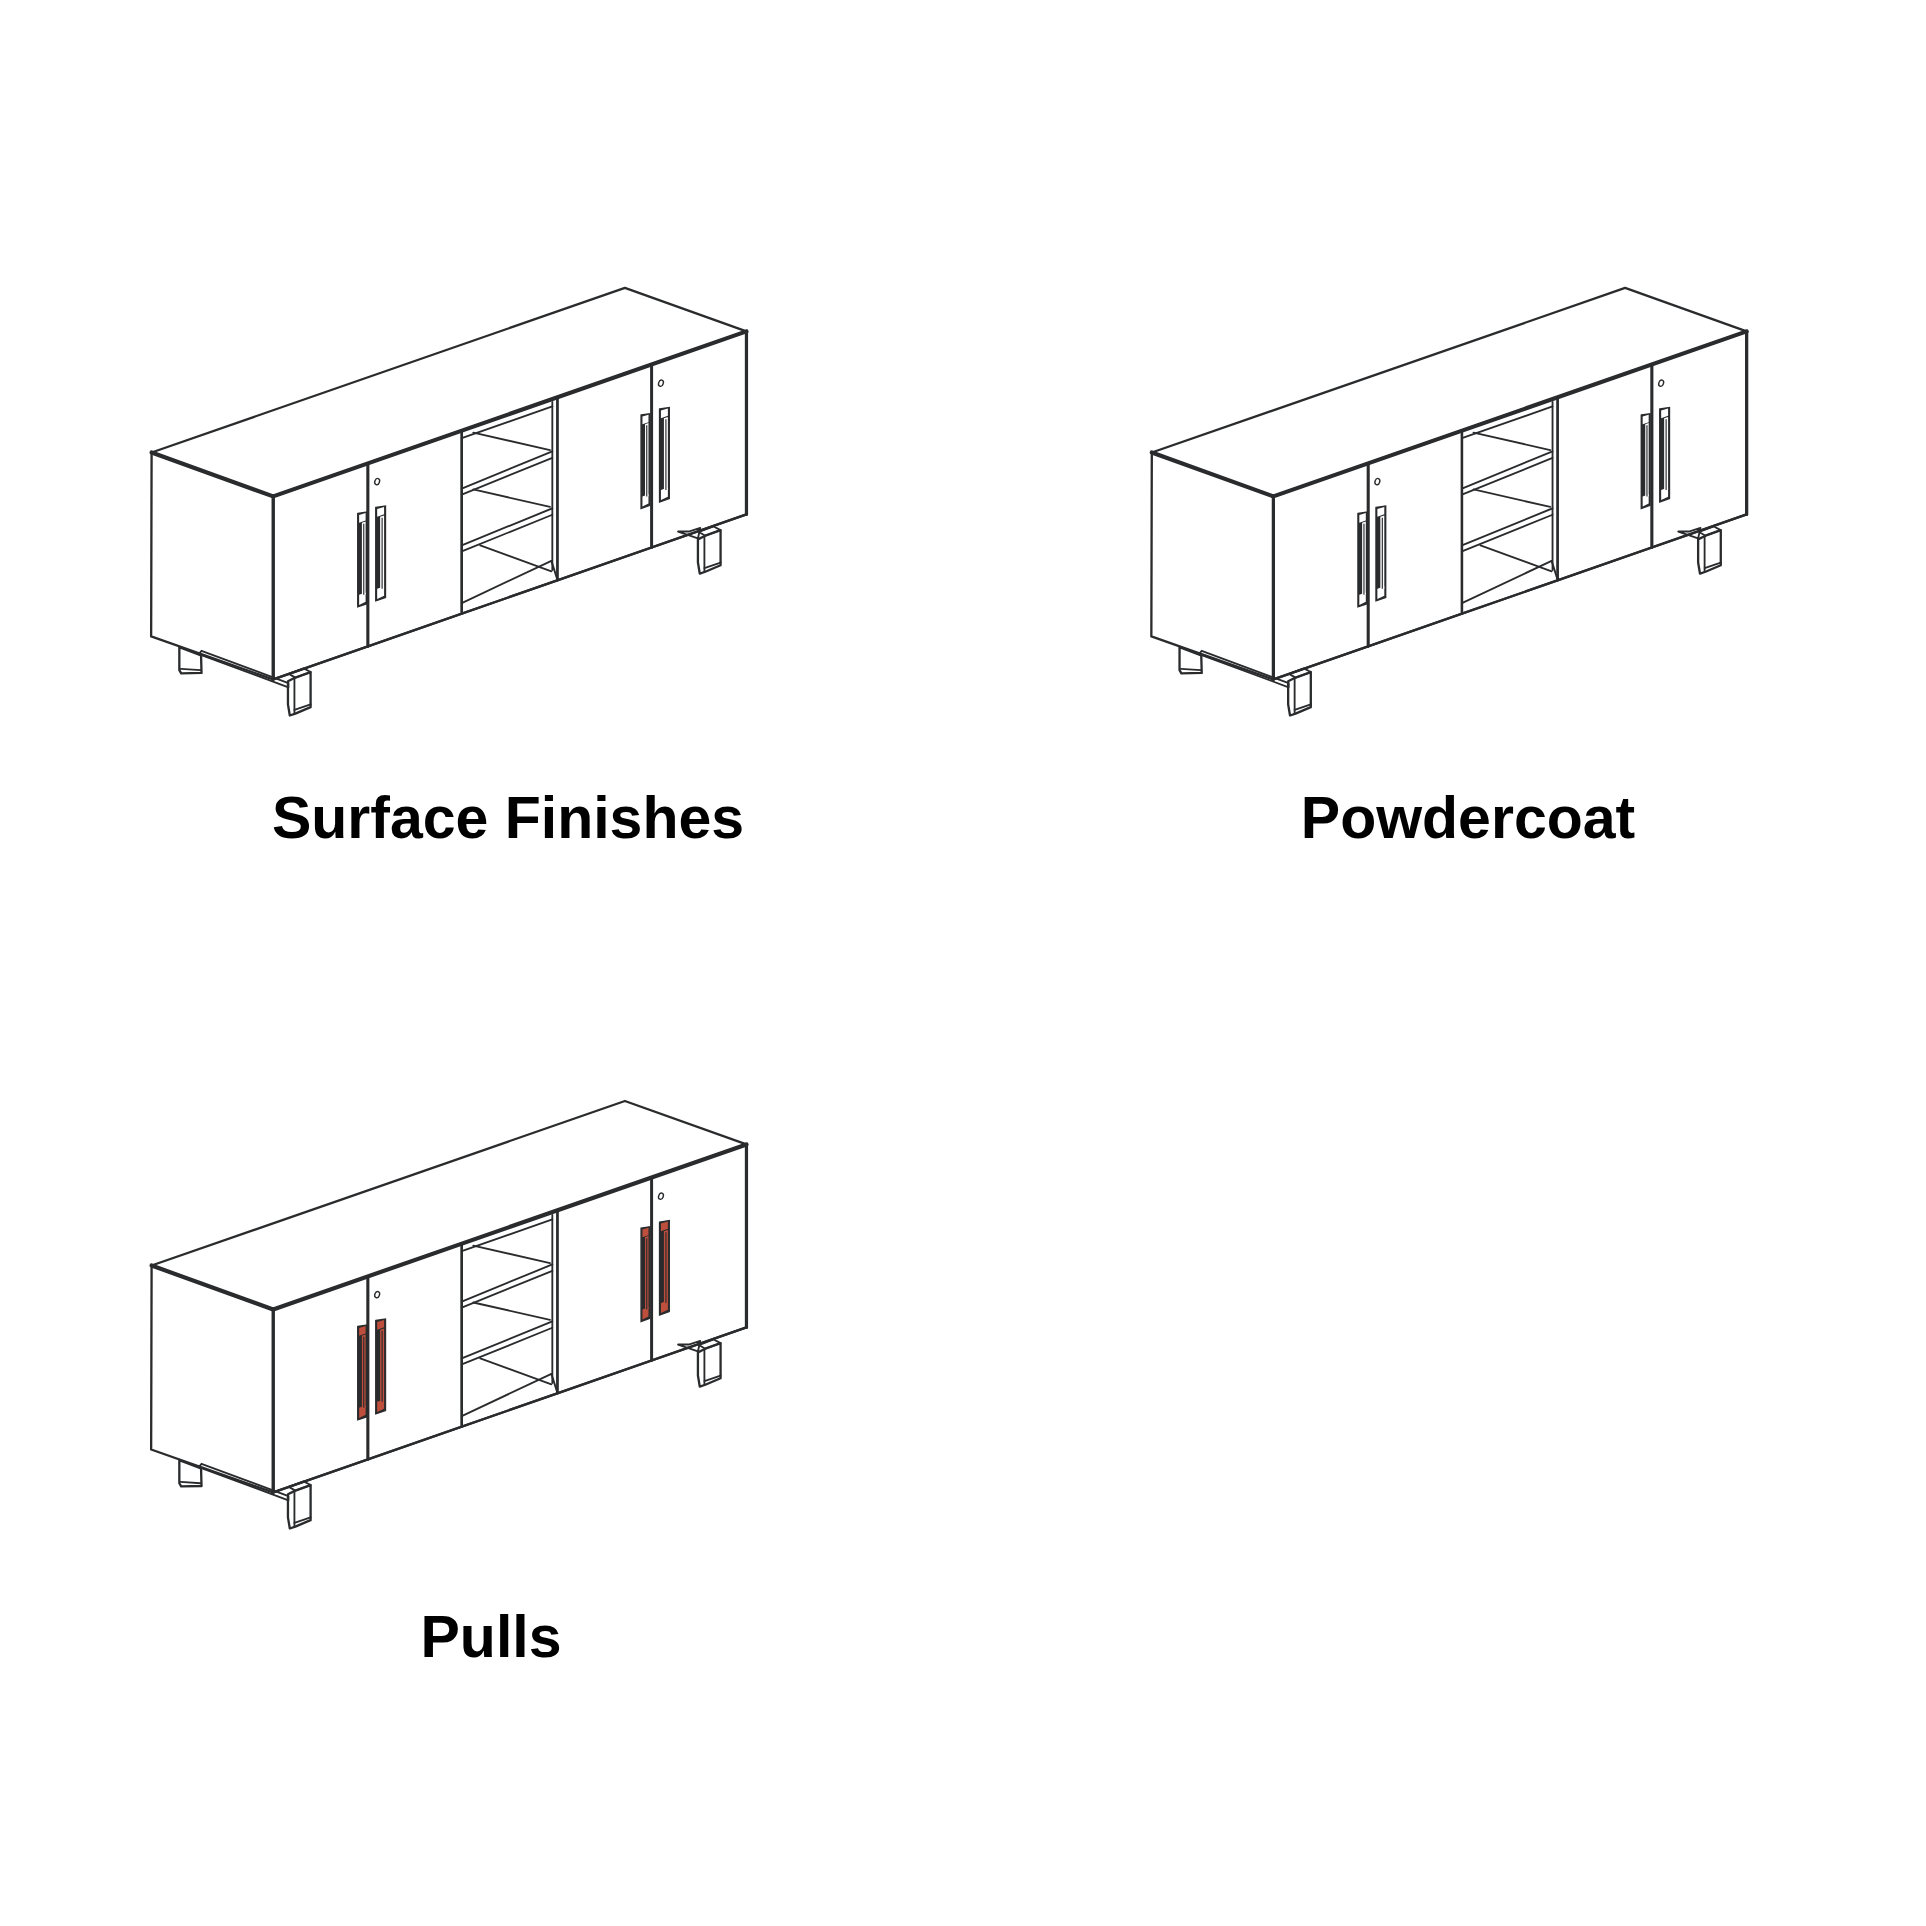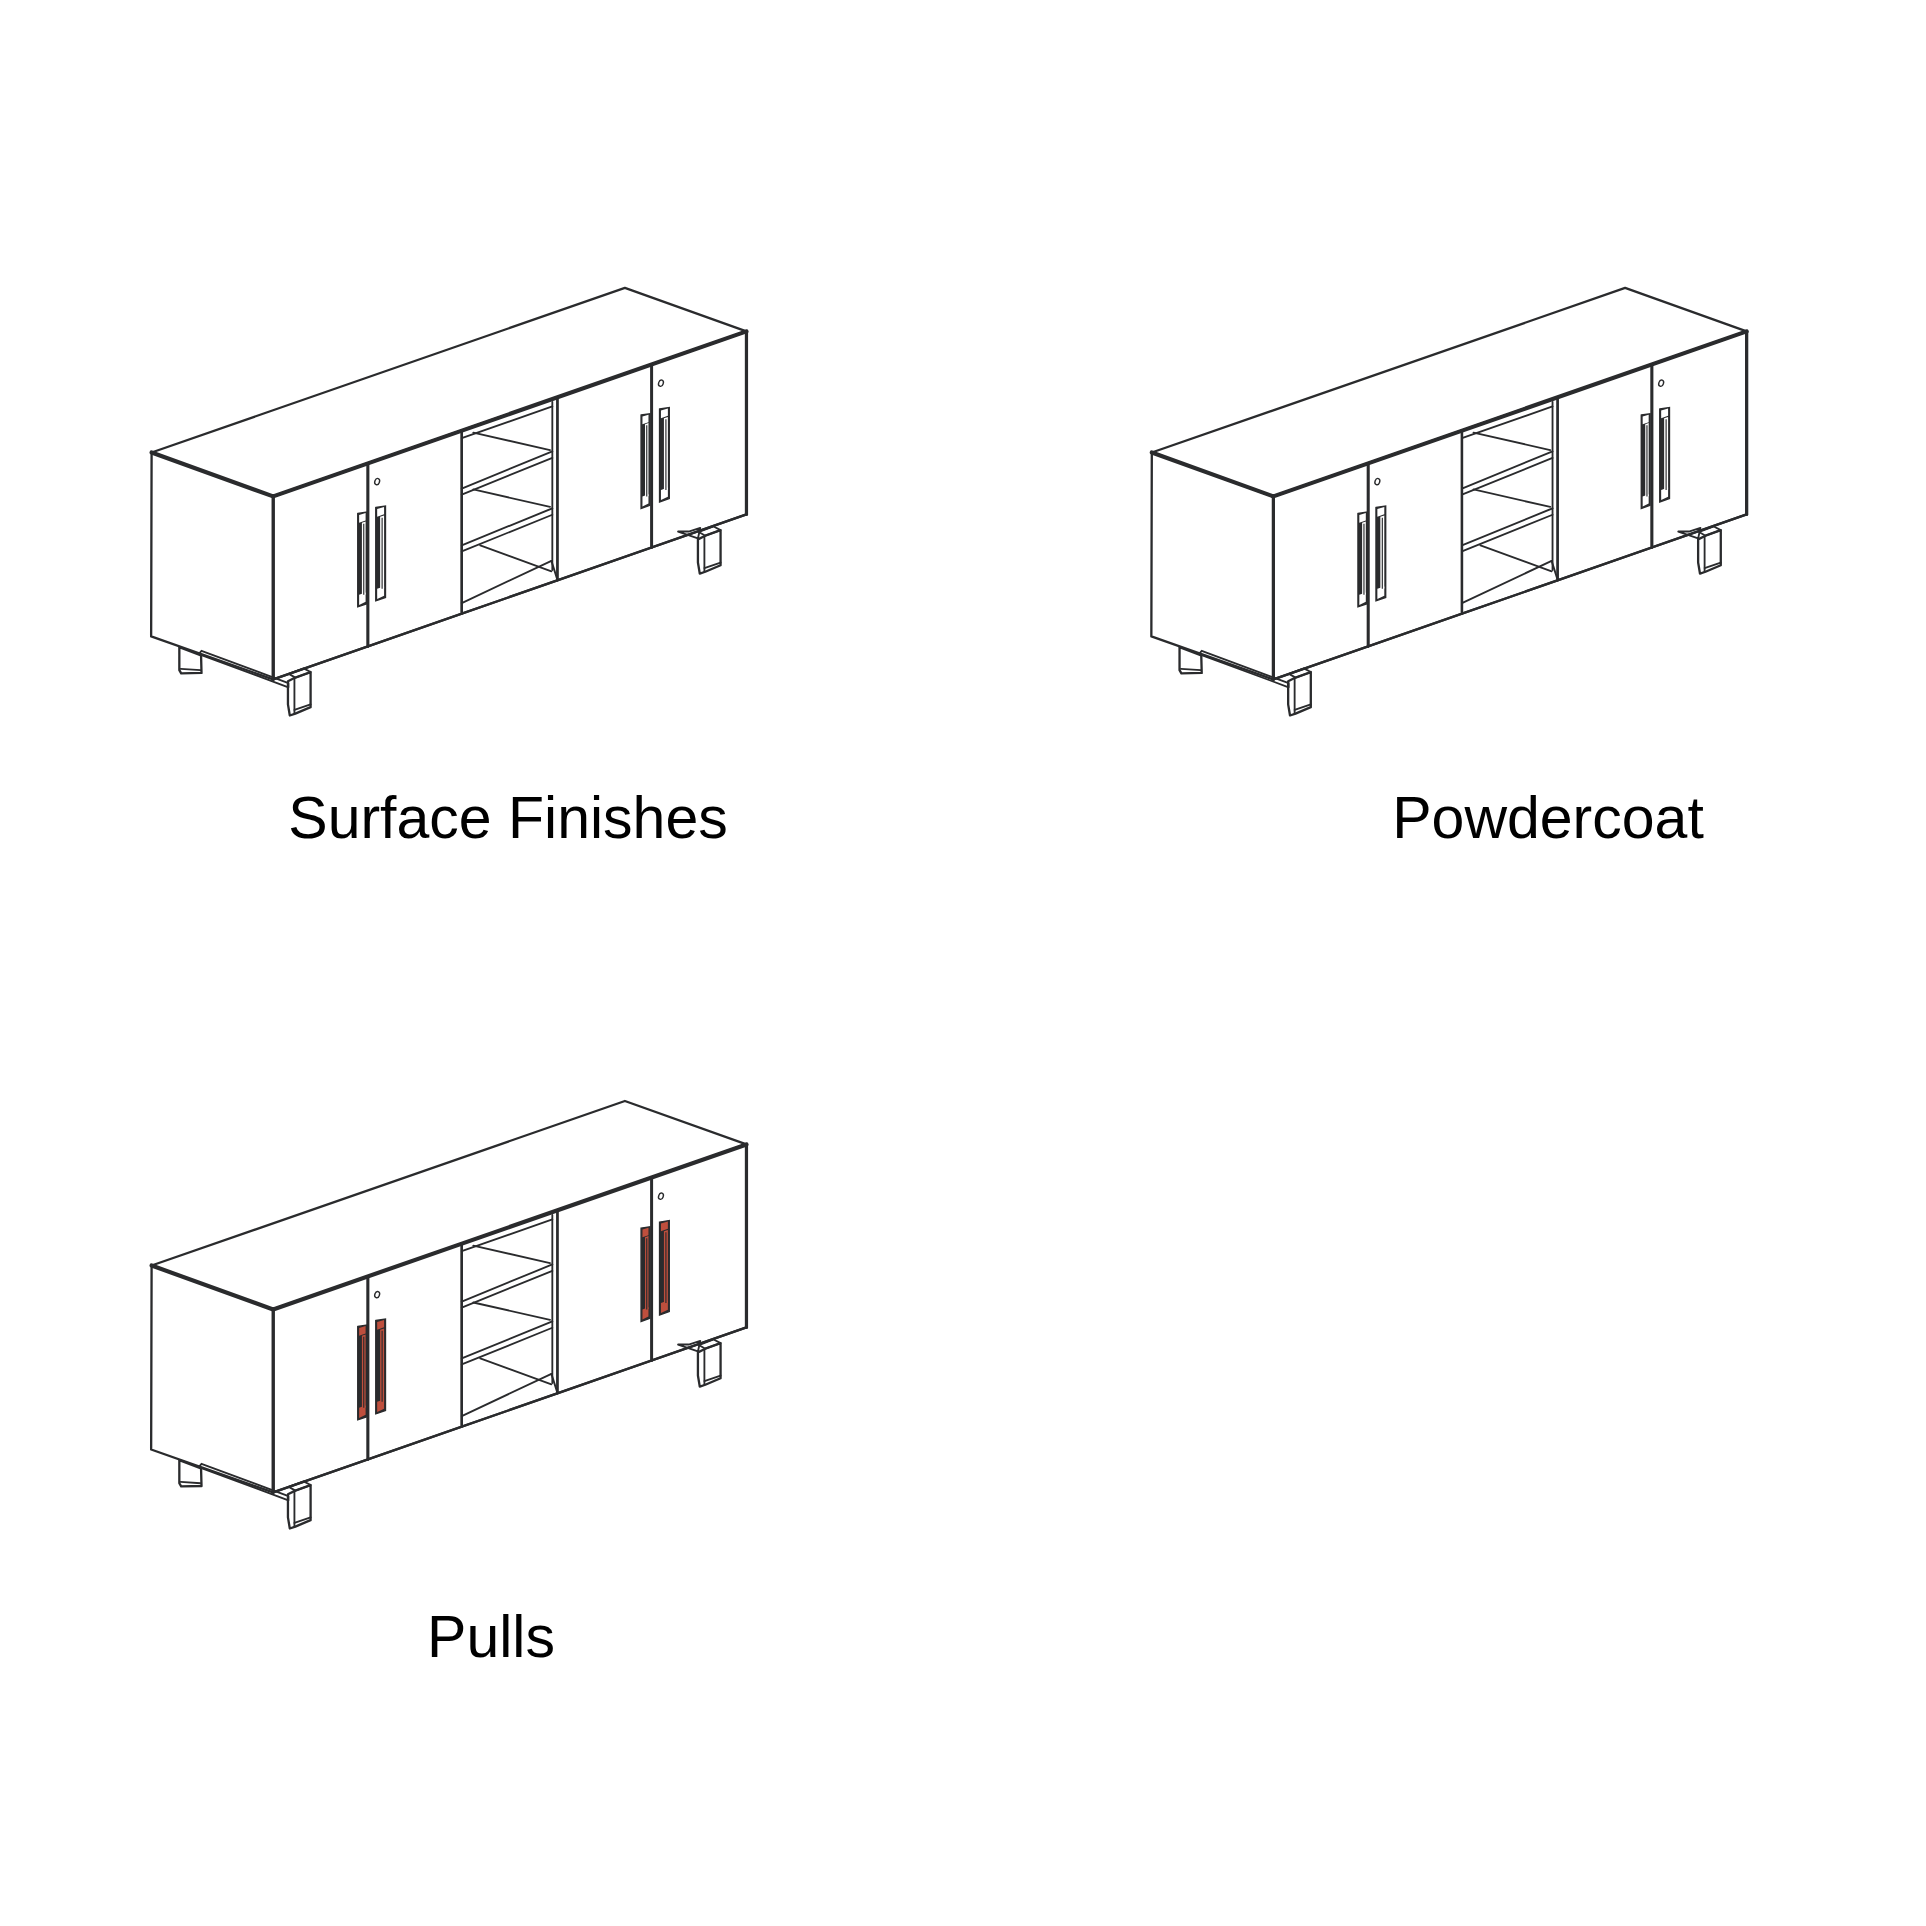--- a/index.html
+++ b/index.html
@@ -2,21 +2,21 @@
 <html style="font-size:7.4px"><head>
 <meta charset="utf-8">
 <style>
   html, body { margin: 0; padding: 0; background: #ffffff; }
   body { width: 1926px; height: 1926px; position: relative; overflow: hidden; font-family: "Liberation Sans", sans-serif; }
   .panel { position: absolute; }
   .cab-svg { position: absolute; left: 0; top: 0; overflow: visible; }
   .label {
     position: absolute;
     font-family: "Liberation Sans", sans-serif;
-    font-weight: 400;
+    font-weight: 700;
     font-size: 59px;
     line-height: 1;
     color: #000000;
     white-space: nowrap;
     transform: translateX(-50%);
     letter-spacing: 0px;
   }
   .ln { stroke: #2a2b2d; stroke-linejoin: round; stroke-linecap: round; fill: none; }
 </style>
 </head>
@@ -180,21 +180,21 @@
             </g>
             <g>
               <polygon points="1510,1167 1526,1159 1559,1147 1559,1223 1526,1237 1514,1241 1510,1217" fill="#BE4F3D" class="ln" stroke-width="5"></polygon>
               <line x1="1524" y1="1161" x2="1524" y2="1237" class="ln" stroke-width="4"></line>
               <line x1="1524" y1="1229" x2="1559" y2="1217" class="ln" stroke-width="4"></line>
               <polygon points="1526,1159 1559,1147 1544,1139 1512,1151" fill="#BE4F3D" class="ln" stroke-width="4"></polygon>
             </g>
           </g>
         </g>
       </svg>
-    <div class="label" style="left: 1548px; top: 789px;">Powdercoat</div>
+    <div class="label" style="left: 1468px; top: 789px;">Powdercoat</div>
   </div>
     <div class="panel" style="left: 0px; top: 0px;">
     <svg class="cab-svg" width="1926" height="1926" viewBox="0 0 4167 4167">
         <g transform="translate(0 1759)">
           <g>
             <g>
               <polygon points="388,1400 435,1418 436,1456 392,1457 388,1450" fill="#FFFFFF" class="ln" stroke-width="5"></polygon>
               <line x1="391" y1="1447" x2="434" y2="1450" class="ln" stroke-width="4"></line>
               <polygon points="430,1415 624,1487 624,1478 436,1408" fill="#FFFFFF" class="ln" stroke-width="4"></polygon>
               <polygon points="1490,1150 1515,1142 1510,1165 1467,1150" fill="#FFFFFF" class="ln" stroke-width="4"></polygon>

